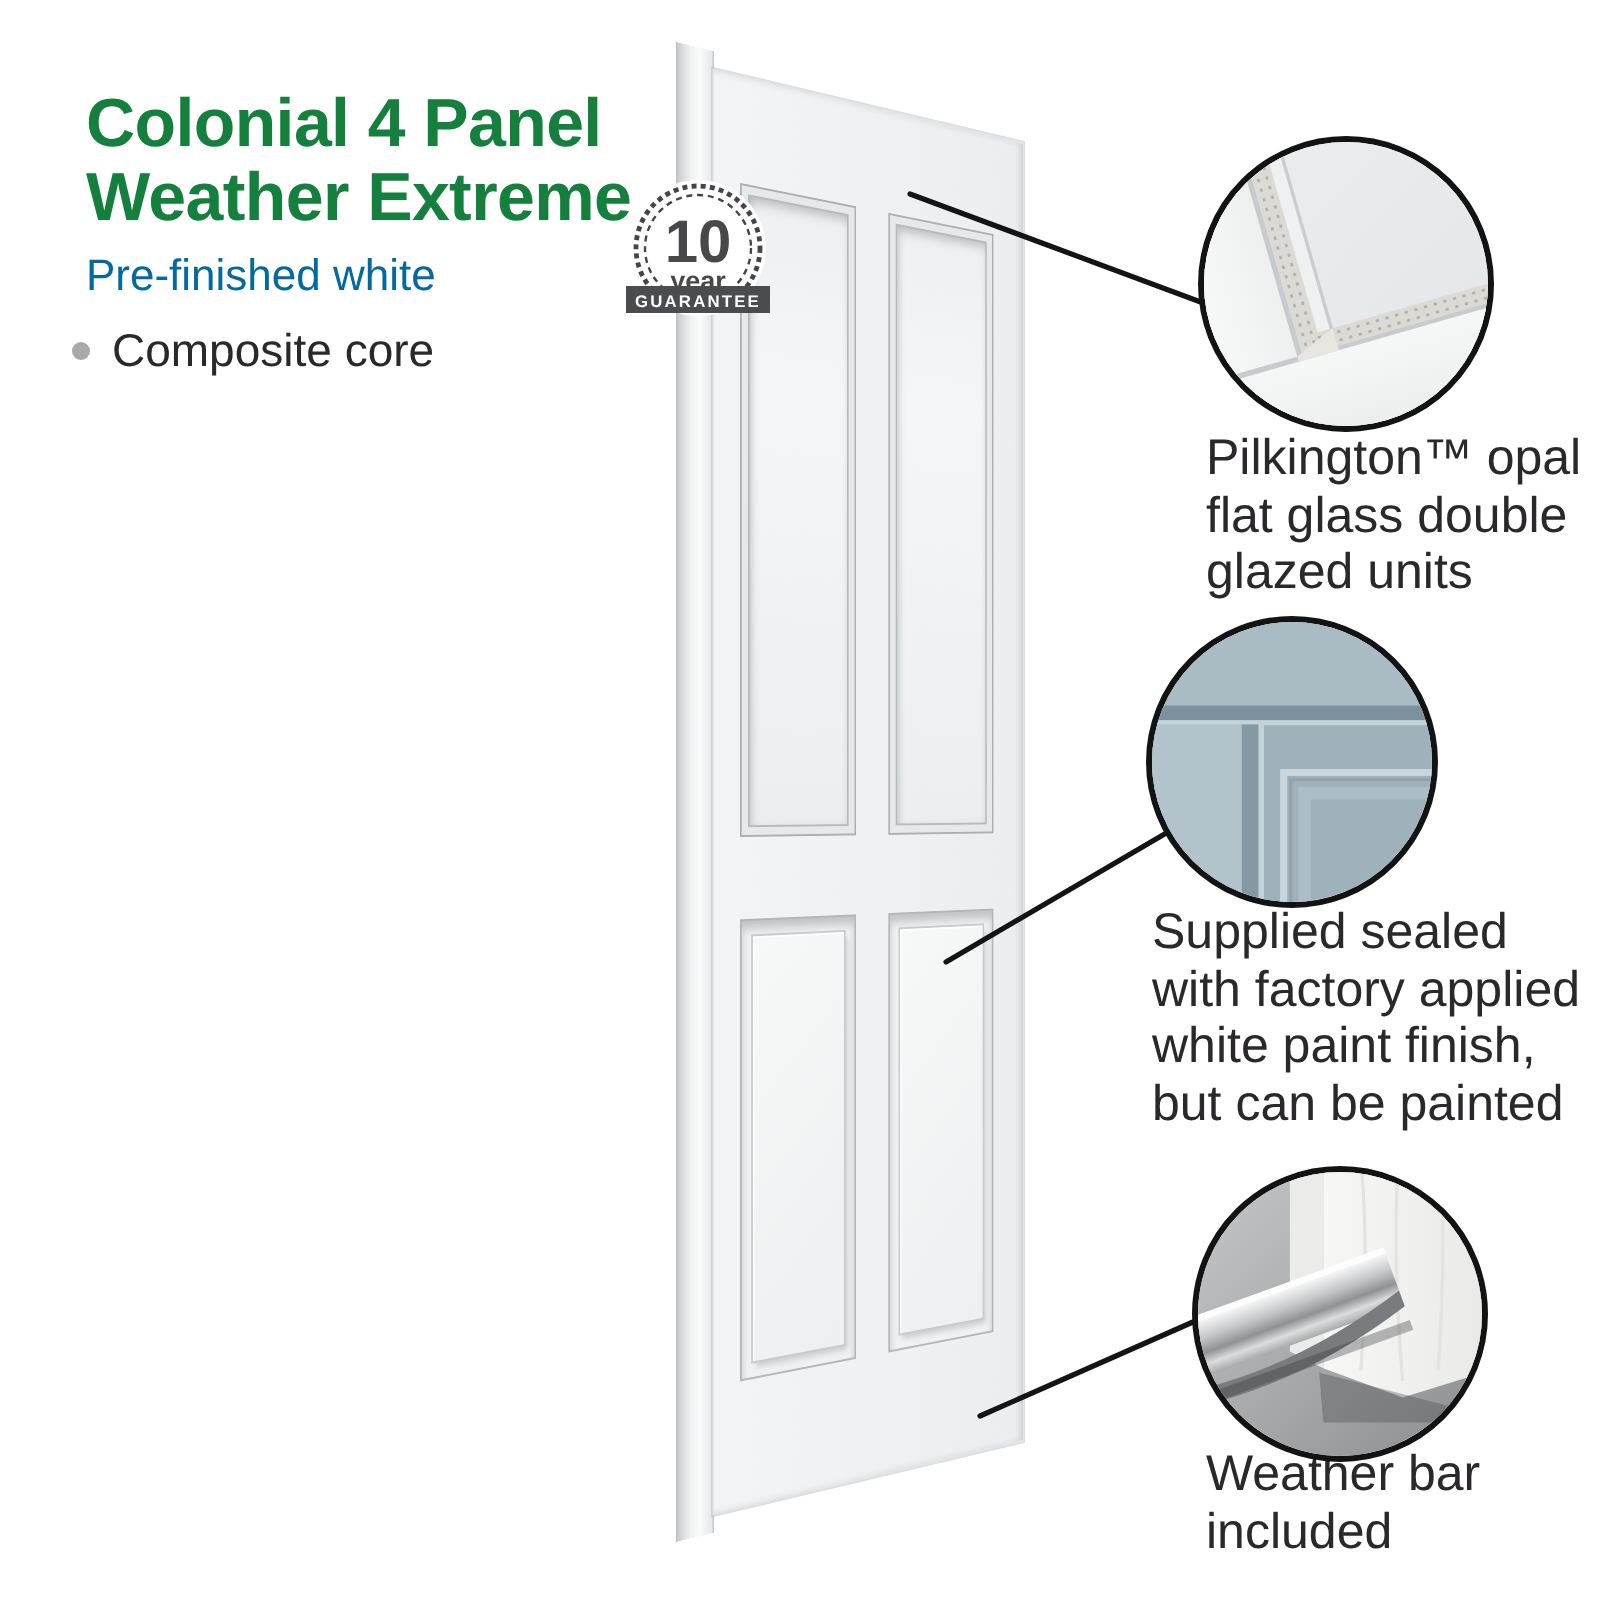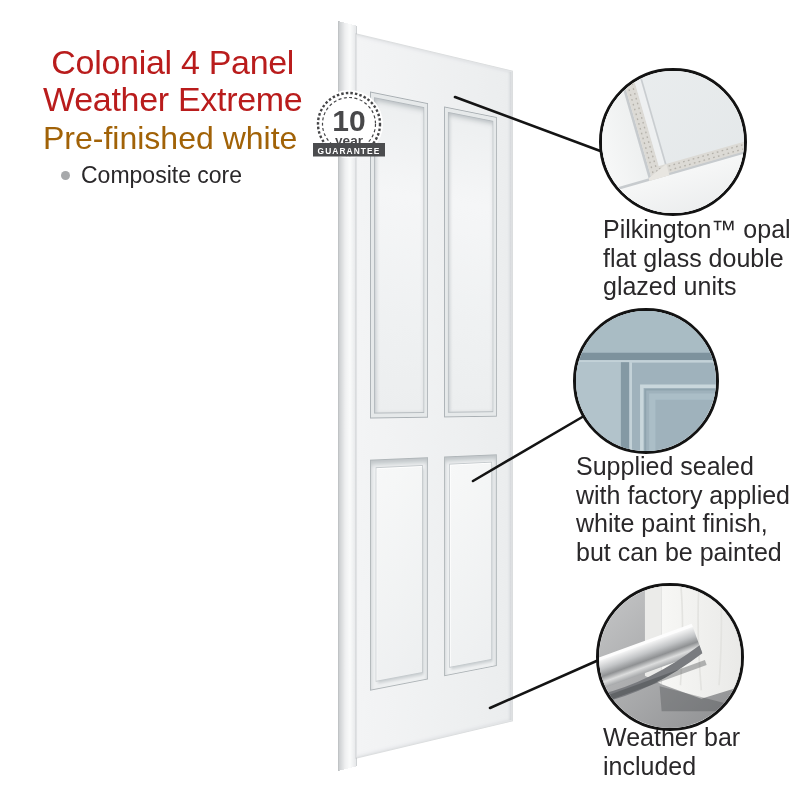--- a/index.html
+++ b/index.html
@@ -4,24 +4,24 @@
 <style>
   html,body{margin:0;padding:0;background:#ffffff;}
   .stage{
     position:relative;width:800px;height:800px;background:#ffffff;overflow:hidden;
     font-family:"Liberation Sans", sans-serif;color:#262425;
   }
   .pre{white-space:pre-line;}
 
   
   .header{position:absolute;left:43px;top:44px;z-index:2;}
-  .title{font-size:34px;line-height:37px;font-weight:normal;letter-spacing:-.3px;color:#b91c1c;text-align:center;}
-  .subtitle{font-size:32px;line-height:32px;margin-top:4px;color:#a16207;}
-
-  .features{position:absolute;left:60px;top:163px;z-index:2;width:300px;}
+  .title{font-size:34px;line-height:37px;font-weight:bold;letter-spacing:-.3px;color:#15803d;}
+  .subtitle{font-size:22px;line-height:32px;margin-top:4px;color:#0369a1;}
+
+  .features{position:absolute;left:35px;top:163px;z-index:2;width:300px;}
   .feature-row{display:flex;align-items:flex-start;margin-bottom:9px;}
   .bullet{width:9px;height:9px;border-radius:50%;background:#a7a9ab;margin:8px 11px 0 1px;flex:0 0 auto;}
   .feature-text{font-size:23px;line-height:25.5px;color:#2a282a;}
 
   
   .door3d{position:absolute;left:338px;top:30px;width:234px;height:732px;z-index:1;
     transform-origin:0 50%;transform:perspective(1000px) rotateY(33deg);}
   .door-edge{position:absolute;left:0;top:-9px;bottom:-9px;width:23px;
     background:linear-gradient(90deg,#c6c9cb,#eff0f1 38%,#fafbfb 62%,#e2e4e6);
     box-shadow:inset -1px 0 0 #c9ccce, inset 1px 0 0 #bfc2c4;}

